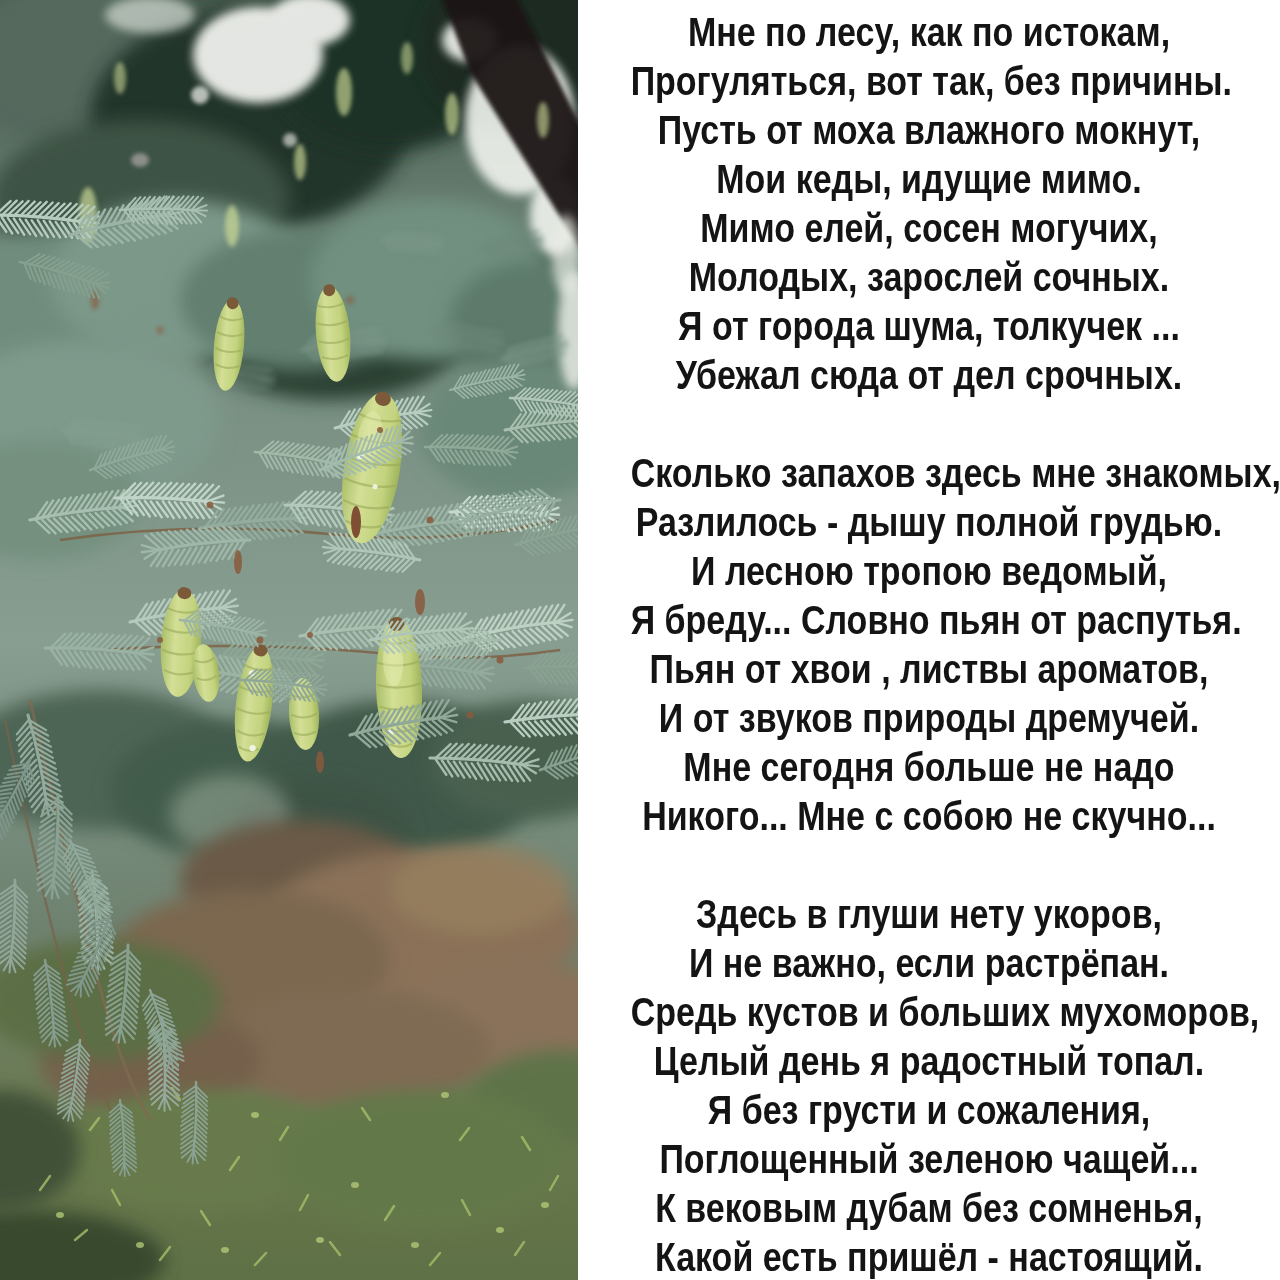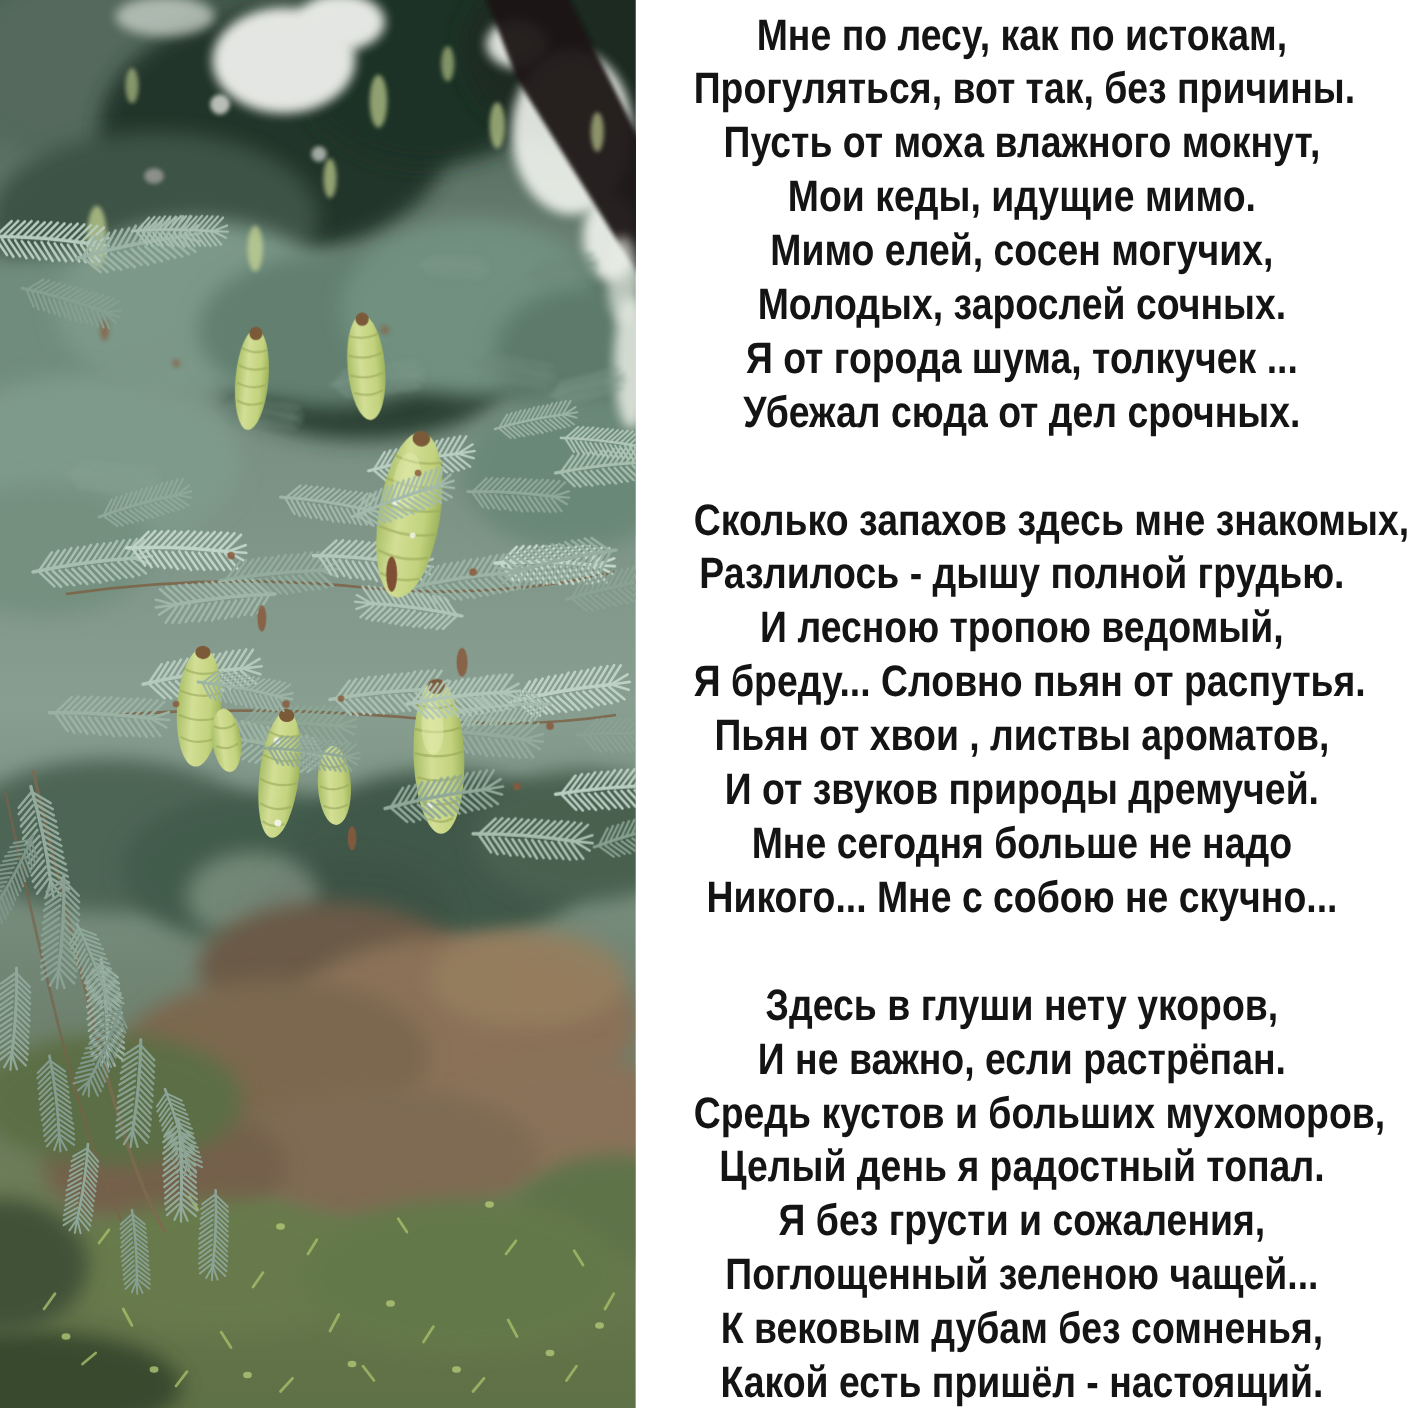--- a/index.html
+++ b/index.html
@@ -1,16 +1,16 @@
 <!DOCTYPE html>
 <html><head>
 <meta charset="utf-8">
 <style>
   html,body{margin:0;padding:0;background:#ffffff;}
-  .canvas{position:relative;width:1280px;height:1280px;overflow:hidden;background:#c4b5fd;
+  .canvas{position:relative;width:1280px;height:1280px;overflow:hidden;background:#86efac;
           font-family:"Liberation Sans","DejaVu Sans",sans-serif;}
   .photo{position:absolute;left:0;top:0;width:578px;height:1280px;overflow:hidden;}
   .photo svg{display:block;width:100%;height:100%;}
   .poem{position:absolute;left:578px;top:0;width:702px;height:1280px;background:#ffffff;
         padding-top:8px;box-sizing:border-box;}
   .stanza{margin:0 0 49px 0;}
   .stanza:last-child{margin-bottom:0;}
   .line{font-size:40px;line-height:49px;font-weight:700;color:#141414;text-align:center;
         white-space:nowrap;transform:scaleX(0.85);transform-origin:50% 50%;}
 </style>

